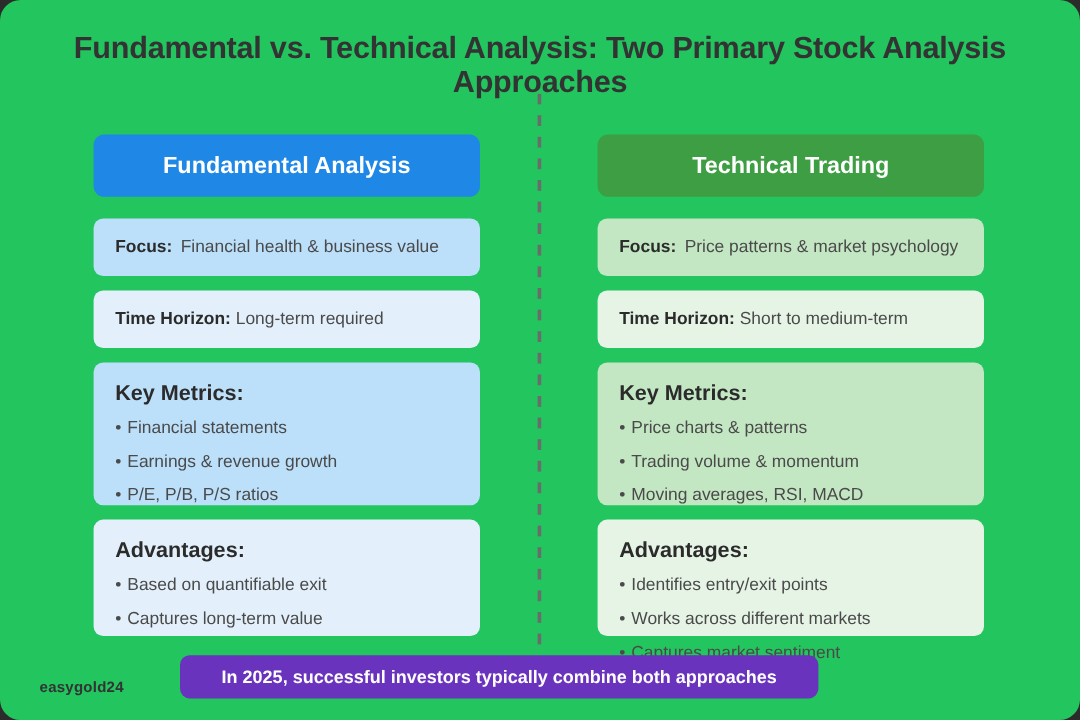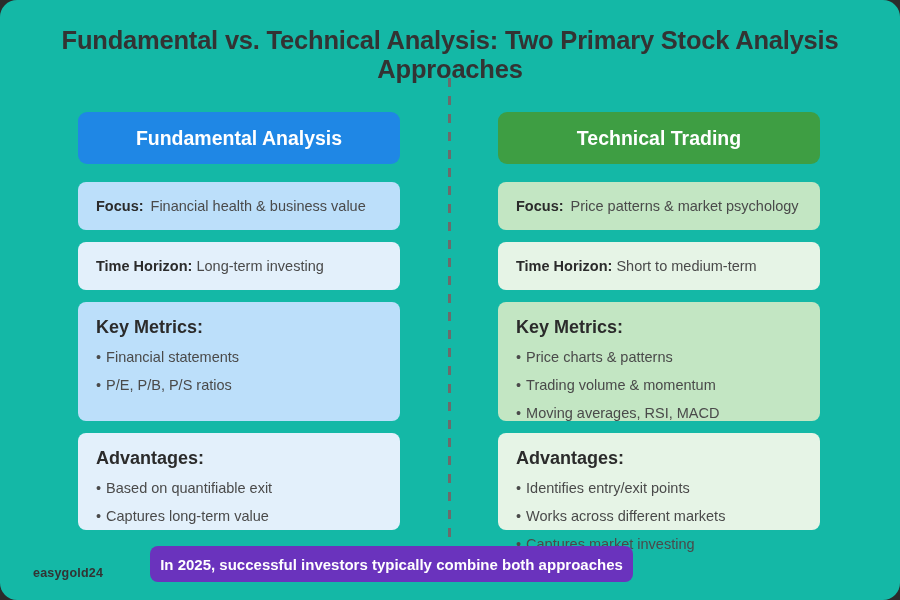--- a/index.html
+++ b/index.html
@@ -11,21 +11,21 @@
     background: #2b2b2b;
   }
   body {
     font-family: "Liberation Sans", sans-serif;
   }
 
   #page {
     position: relative;
     width: 900px;
     height: 600px;
-    background: #14b8a6;
+    background: #22c55e;
     border-radius: 17px;
     overflow: hidden;
     box-sizing: border-box;
   }
 
   
   #title {
     position: absolute;
     left: 0;
     top: 26px;
@@ -129,21 +129,21 @@
 
   
   .block.metrics { height: 119px; padding-top: 15px; }
   .block.advantages { height: 97px; padding-top: 15px; }
 
   
   #banner {
     position: absolute;
     left: 150px;
     top: 546px;
-    width: 483px;
+    width: 532px;
     height: 36px;
     background: #6a33bd;
     border-radius: 8px;
     display: flex;
     align-items: center;
     justify-content: center;
     color: #ffffff;
     font-size: 15px;
     font-weight: bold;
   }
@@ -174,27 +174,28 @@
     <div class="blocks">
 
       <div class="block single tint-strong">
         <div class="row-line">
           <span class="lbl pad">Focus:</span><span>Financial health &amp; business value</span>
         </div>
       </div>
 
       <div class="block single tint-soft">
         <div class="row-line">
-          <span class="lbl">Time Horizon:</span>&nbsp;<span>Long-term investing</span>
+          <span class="lbl">Time Horizon:</span>&nbsp;<span>Long-term required</span>
         </div>
       </div>
 
       <div class="block metrics tint-strong">
         <div class="block-title">Key Metrics:</div>
         <div class="bullet"><span class="dot">•</span><span>Financial statements</span></div>
+        <div class="bullet"><span class="dot">•</span><span>Earnings &amp; revenue growth</span></div>
         <div class="bullet"><span class="dot">•</span><span>P/E, P/B, P/S ratios</span></div>
       </div>
 
       <div class="block advantages tint-soft">
         <div class="block-title">Advantages:</div>
         <div class="bullet"><span class="dot">•</span><span>Based on quantifiable exit</span></div>
         <div class="bullet"><span class="dot">•</span><span>Captures long-term value</span></div>
       </div>
 
     </div>
@@ -221,21 +222,21 @@
         <div class="block-title">Key Metrics:</div>
         <div class="bullet"><span class="dot">•</span><span>Price charts &amp; patterns</span></div>
         <div class="bullet"><span class="dot">•</span><span>Trading volume &amp; momentum</span></div>
         <div class="bullet"><span class="dot">•</span><span>Moving averages, RSI, MACD</span></div>
       </div>
 
       <div class="block advantages tint-soft">
         <div class="block-title">Advantages:</div>
         <div class="bullet"><span class="dot">•</span><span>Identifies entry/exit points</span></div>
         <div class="bullet"><span class="dot">•</span><span>Works across different markets</span></div>
-        <div class="bullet"><span class="dot">•</span><span>Captures market investing</span></div>
+        <div class="bullet"><span class="dot">•</span><span>Captures market sentiment</span></div>
       </div>
 
     </div>
   </div>
 
   <div id="banner">
     <span>In 2025, successful investors typically combine both approaches</span>
   </div>
 
   <div id="watermark">easygold24</div>

